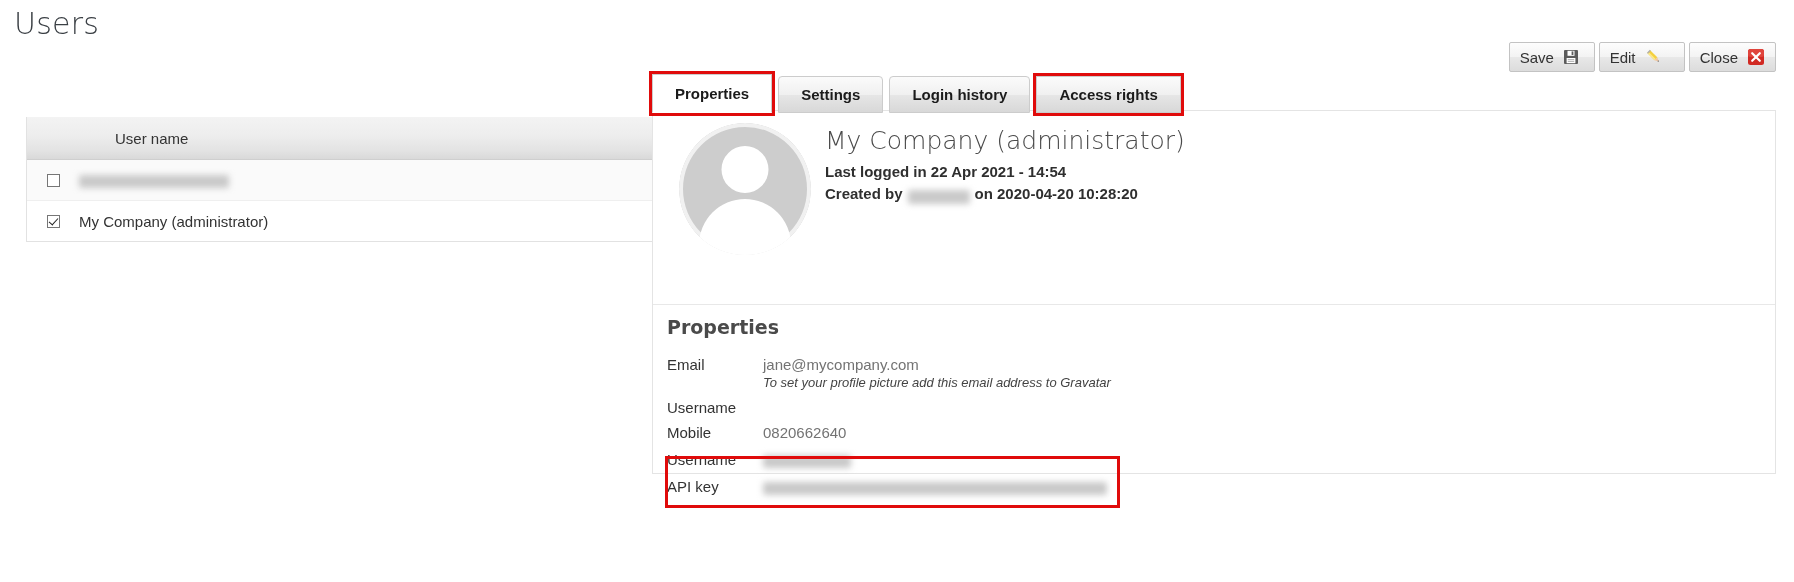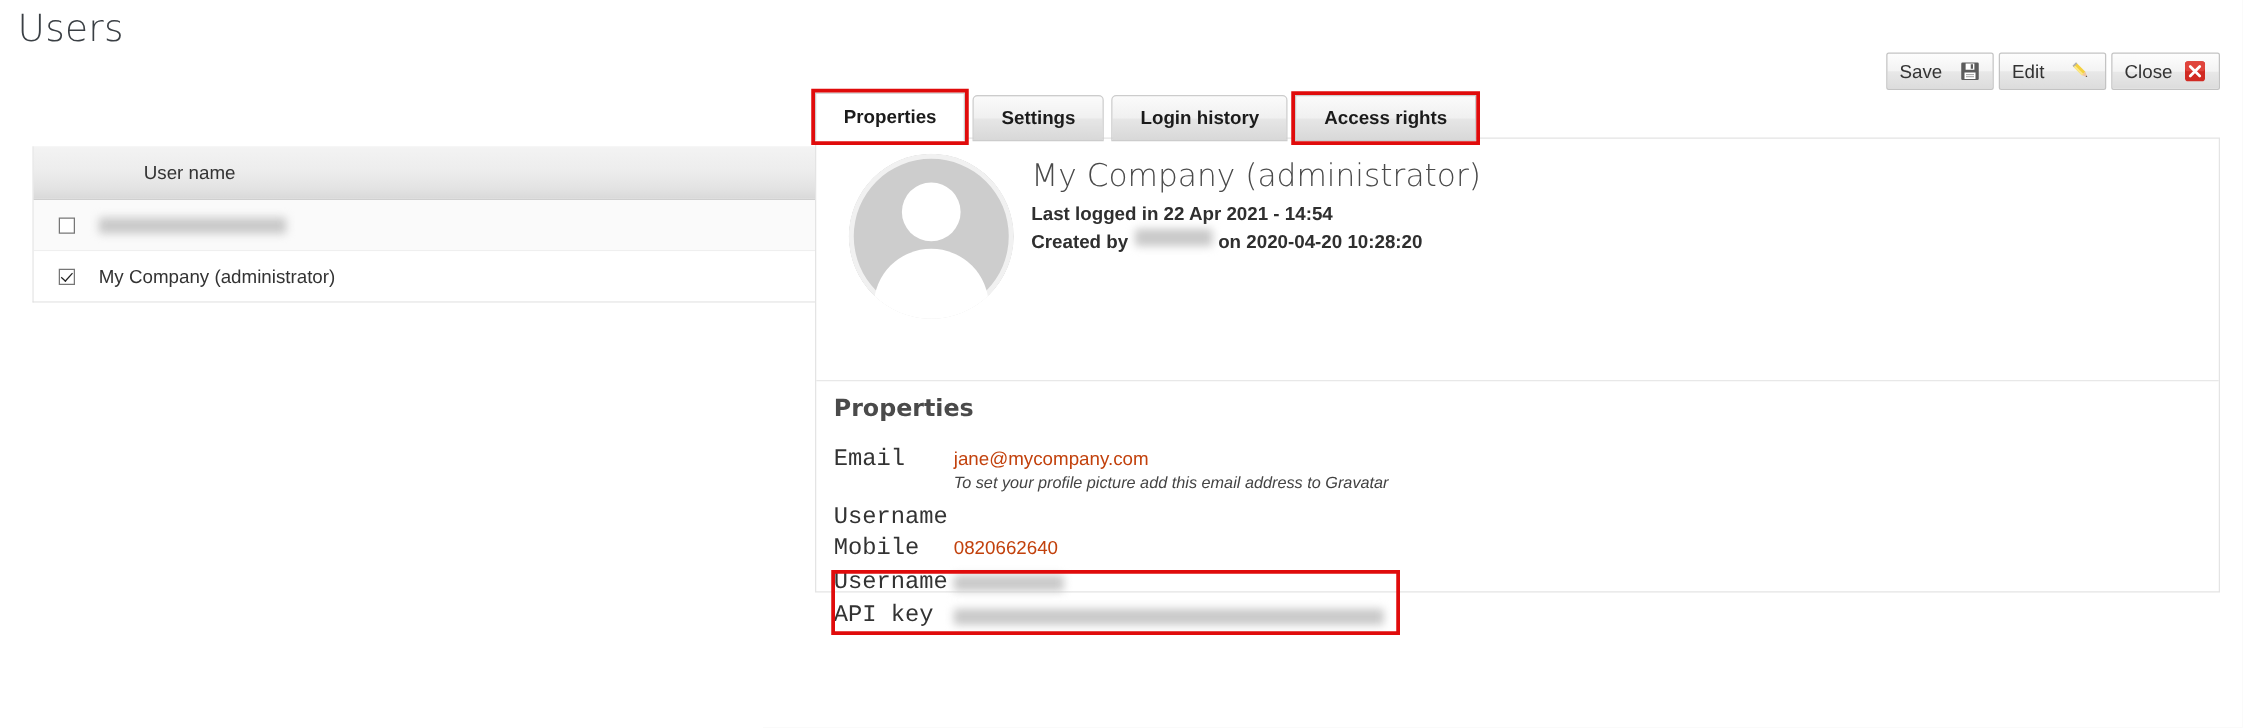--- a/index.html
+++ b/index.html
@@ -130,21 +130,21 @@
   }
   .tbtn {
     height: 30px;
     min-width: 86px;
     padding: 0 10px;
     background: linear-gradient(to bottom, #fdfdfd 0%, #f3f3f3 50%, #e8e8e8 51%, #dcdcdc 100%);
     border: 1px solid #c3c3c3;
     border-radius: 2px;
     display: flex;
     align-items: center;
-    justify-content: space-between;
+    justify-content: flex-start;
     gap: 9px;
     font-size: 15px;
     color: #333333;
     cursor: pointer;
     box-sizing: border-box;
   }
   .tbtn-ico { display: flex; align-items: center; }
   
   #tabs {
     position: absolute;
@@ -237,21 +237,21 @@
     font-family: "DejaVu Sans", sans-serif;
     line-height: 1.15;
     margin-bottom: 5px;
   }
   .profile-meta {
     font-size: 15px;
     font-weight: bold;
     color: #2f2f2f;
     line-height: 1.45;
     display: flex;
-    align-items: flex-start;
+    align-items: flex-end;
     gap: 5px;
   }
   
   #props {
     position: absolute;
     left: 12px;
     top: 205px;
     right: 12px;
   }
   #props-heading {
@@ -263,27 +263,26 @@
   }
   .prop-row {
     display: flex;
     align-items: baseline;
     min-height: 25px;
     padding-left: 2px;
   }
   .prop-label {
     width: 96px;
     flex: none;
-    font-size: 19px;
+    font-size: 15px;
     color: #333333;
-    font-family: Liberation Mono, monospace;
   }
   .prop-value {
     font-size: 15px;
-    color: #c2410c;
+    color: #737373;
   }
   .prop-hint {
     font-size: 13px;
     font-style: italic;
     color: #444444;
     margin-top: 2px;
   }
   .prop-hint a {
     color: #404040;
     text-decoration: none;

